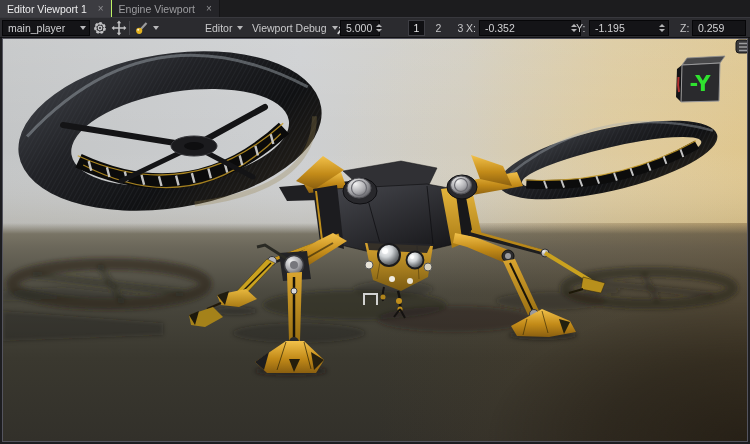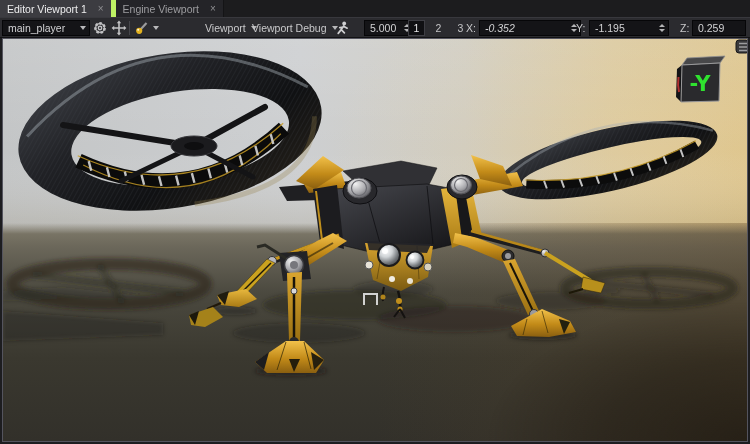--- a/index.html
+++ b/index.html
@@ -4,21 +4,21 @@
 <style>
   html,body{margin:0;padding:0;background:#1a1a1c;}
   *{box-sizing:border-box;}
   .app{position:relative;width:750px;height:444px;background:#1d1d20;overflow:hidden;
        font-family:"Liberation Sans","DejaVu Sans",sans-serif;}
   
   .tabbar{position:absolute;top:0;left:0;right:0;height:17px;background:#1c1c1e;display:flex;}
   .tab{display:flex;align-items:center;height:17px;padding:0 7px;font-size:10.5px;cursor:default;}
   .tab .lbl{white-space:nowrap;}
   .tab .x{margin-left:11px;font-size:10px;color:#8f8f92;line-height:1;}
-  .tab.active{background:#3c3c41;color:#ededee;border-right:5px solid #bef264;}
+  .tab.active{background:#3c3c41;color:#ededee;border-right:1px solid #bef264;}
   .tab.inactive{background:#242428;color:#9d9da0;border-right:1px solid #141416;align-items:center;}
   
   .toolbar{position:absolute;top:17px;left:0;right:0;height:21px;background:#2b2b2f;
            border-top:1px solid #38383d;border-bottom:1px solid #121214;}
   .tb{position:absolute;top:2px;height:16px;display:flex;align-items:center;}
   .field{background:#141417;border:1px solid #060608;color:#d2d2d4;font-size:10.5px;
          display:flex;align-items:center;justify-content:space-between;padding:0 3px 0 5px;}
   .caret{width:0;height:0;border-left:3.5px solid transparent;border-right:3.5px solid transparent;
          border-top:4px solid #b8b8ba;display:inline-block;}
   .spin{display:flex;flex-direction:column;justify-content:center;gap:2px;margin-left:4px;}
@@ -80,56 +80,56 @@
         <line x1="12.5" y1="3" x2="6.5" y2="9.5" stroke="#9a9a9c" stroke-width="2.2"></line>
         <circle cx="5.2" cy="10.8" r="3.1" fill="#e2b11f"></circle>
         <circle cx="4.2" cy="9.8" r="1" fill="#fff" opacity="0.85"></circle>
       </svg>
     </div>
     <div class="tb" style="left:153px;top:2px;">
       <span class="caret"></span>
     </div>
 
     <div class="tb menubtn" style="left:205px;">
-      <span>Viewport</span>
+      <span>Editor</span>
       <span class="caret"></span>
     </div>
 
     <div class="tb menubtn" style="left:252px;">
       <span>Viewport Debug</span>
       <span class="caret"></span>
     </div>
 
     <div class="tb" style="left:335px;">
       <svg width="15" height="15" viewBox="0 0 15 15">
         <circle cx="9.2" cy="2.4" r="1.9" fill="#cfcfd1"></circle>
         <path d="M8.8,4.8 L6.2,8.6 M9,5.4 L12.2,7.2 M8.6,6 L4.8,6.6 M6.2,8.6 L9.4,11.8 M6.2,8.6 L3.2,12.4" stroke="#cfcfd1" stroke-width="1.7" stroke-linecap="round" fill="none"></path>
       </svg>
     </div>
 
-    <div class="tb field" style="left:364px;width:50px;">
+    <div class="tb field" style="left:340px;width:40px;">
       <span>5.000</span>
       <span class="spin">
         <span class="up"></span>
         <span class="dn"></span>
       </span>
     </div>
 
     <div class="tb preset on" style="left:408px;">
       <span>1</span>
     </div>
     <div class="tb preset" style="left:430px;">
       <span>2</span>
     </div>
     <div class="tb preset" style="left:452px;">
       <span>3</span>
     </div>
 
     <div class="tb tlabel" style="left:466px;">X:</div>
-    <div class="tb field" style="left:479px;width:102px;font-style:italic;">
+    <div class="tb field" style="left:479px;width:102px;">
       <span>-0.352</span>
       <span class="spin">
         <span class="up"></span>
         <span class="dn"></span>
       </span>
     </div>
 
     <div class="tb tlabel" style="left:576px;">Y:</div>
     <div class="tb field" style="left:589px;width:80px;">
       <span>-1.195</span>

